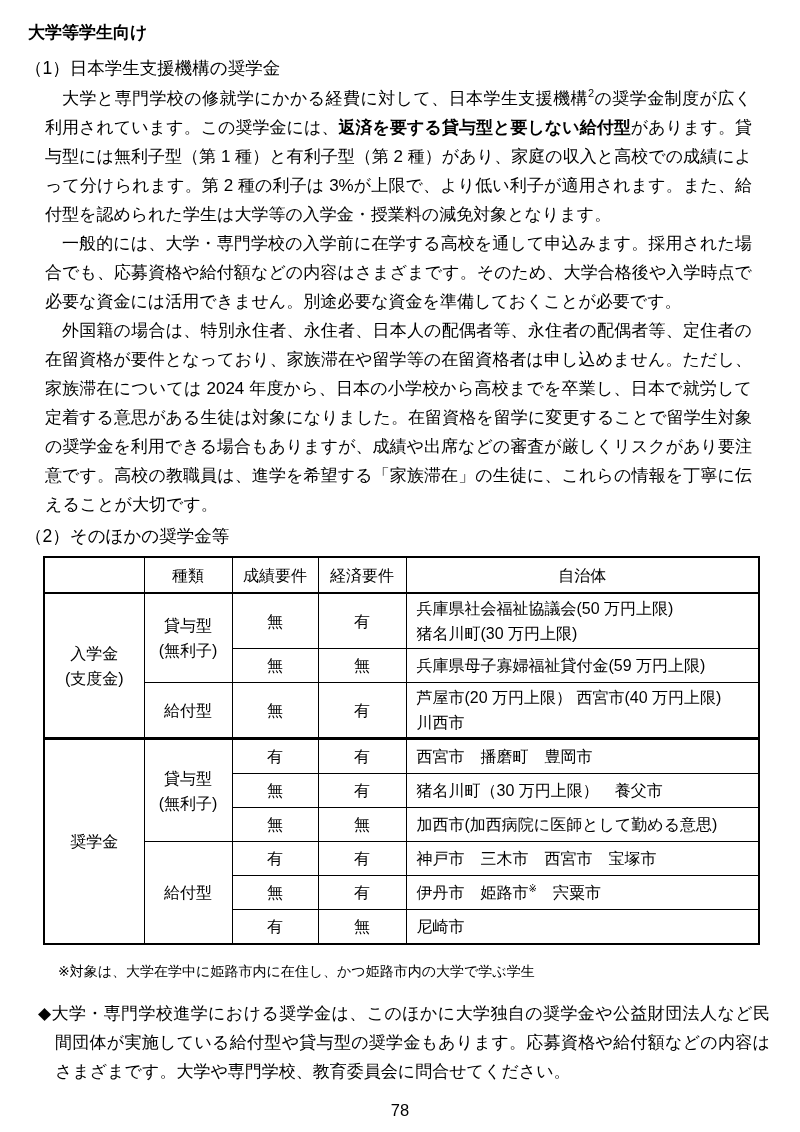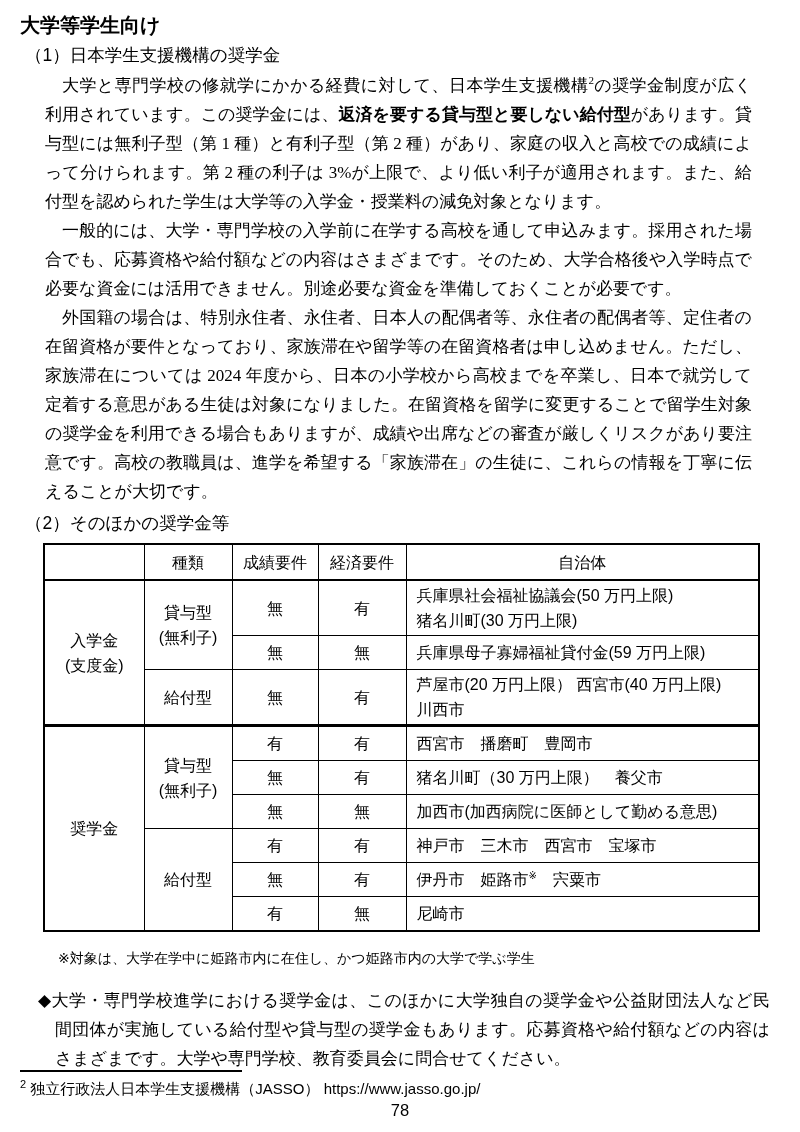--- a/index.html
+++ b/index.html
@@ -7,26 +7,26 @@
     position:relative;
     width:800px; height:1132px;
     margin:0 auto;
     background:#ffffff;
     color:#000000;
     font-family:"Liberation Sans","DejaVu Sans",sans-serif;
     box-sizing:border-box;
     padding:12px 28px 0 20px;
     overflow:hidden;
   }
-  .doc-title { font-size:20px; font-weight:bold; line-height:26px; margin:0; }
+  .doc-title { font-size:17px; font-weight:bold; line-height:26px; margin:8px; }
   .section-heading { font-size:17.5px; line-height:28px; margin:3px 0 2px 5px; font-weight:normal; }
   .body-para {
     margin:0 20px 0 25px;
     font-size:17px; line-height:29px;
-    text-align:justify; text-indent:17px;font-family:Liberation Serif, serif;
+    text-align:justify; text-indent:17px;
   }
   sup.fn-ref { font-size:11px; line-height:0; }
   
   table.sch-table {
     border-collapse:collapse;
     table-layout:fixed;
     margin:6px 0 16px 23px;
     width:715px;
     border:2px solid #000;
     font-size:16px;
@@ -161,20 +161,16 @@
         <td>無</td>
         <td class="muni pre">尼崎市</td>
       </tr>
     </tbody>
   </table>
 
   <div class="table-note2">※対象は、大学在学中に姫路市内に在住し、かつ姫路市内の大学で学ぶ学生</div>
 
   <p class="remark"><span>◆</span><span>大学・専門学校進学における奨学金は、このほかに大学独自の奨学金や公益財団法人など民間団体が実施している給付型や貸与型の奨学金もあります。応募資格や給付額などの内容はさまざまです。大学や専門学校、教育委員会に問合せてください。</span></p>
 
-  <div class="footnote-area">
-    <div class="footnote-rule"></div>
-    <div class="footnote-text"><sup>2</sup> <span>独立行政法人日本学生支援機構（JASSO） https://www.jasso.go.jp/</span></div>
-  </div>
 
   <div class="page-number">78</div>
 
 </div>
 
 </body></html>

